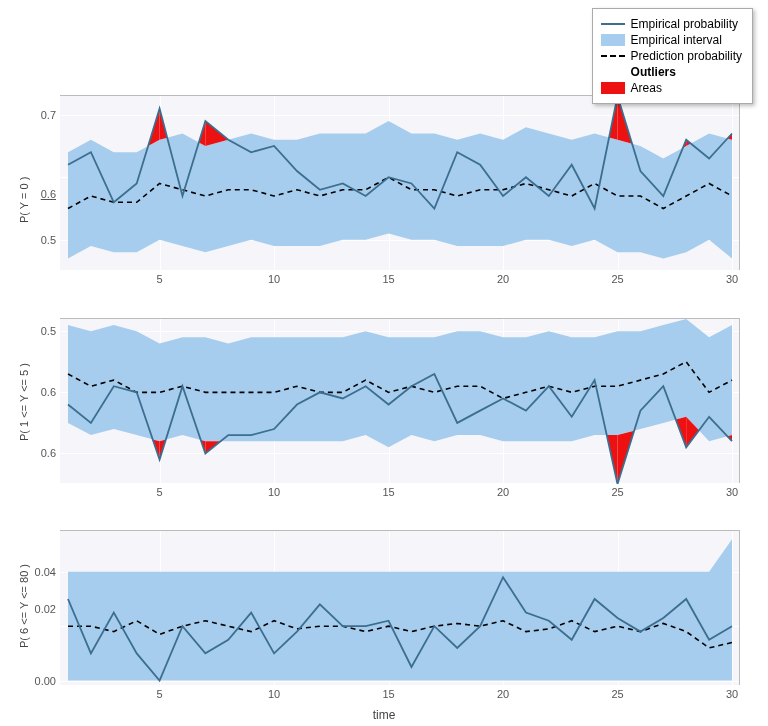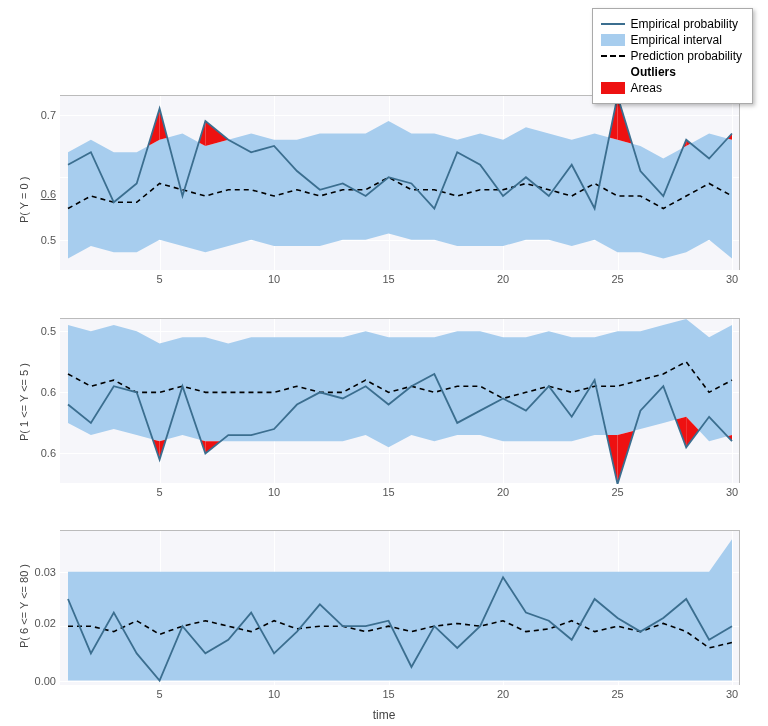--- a/index.html
+++ b/index.html
@@ -174,23 +174,23 @@
         <polygon points="667.4206896551724,117.33333333333334 672,116.11111111111111 672,122.22222222222223" fill="#e11" stroke="none"></polygon>
         <path d="M8 55 L30.896551724137932 67.22222222222224 L53.793103448275865 61.11111111111113 L76.6896551724138 73.33333333333333 L99.58620689655173 73.33333333333333 L122.48275862068967 67.22222222222224 L145.3793103448276 73.33333333333333 L168.27586206896552 73.33333333333333 L191.17241379310346 73.33333333333333 L214.0689655172414 73.33333333333333 L236.96551724137933 67.22222222222224 L259.8620689655172 73.33333333333333 L282.7586206896552 73.33333333333333 L305.6551724137931 61.11111111111113 L328.55172413793105 73.33333333333333 L351.448275862069 67.22222222222224 L374.3448275862069 73.33333333333333 L397.24137931034477 67.22222222222224 L420.1379310344828 67.22222222222224 L443.0344827586207 79.44444444444444 L465.93103448275866 73.33333333333333 L488.82758620689657 67.22222222222224 L511.7241379310345 73.33333333333333 L534.6206896551724 67.22222222222224 L557.5172413793103 67.22222222222224 L580.4137931034483 61.11111111111113 L603.3103448275862 55 L626.2068965517241 42.777777777777786 L649.1034482758621 73.33333333333333 L672 61.11111111111113 " fill="none" stroke="#000" stroke-width="1.6" stroke-dasharray="5,4"></path>
         <path d="M8 85.55555555555556 L30.896551724137932 103.88888888888891 L53.793103448275865 67.22222222222224 L76.6896551724138 73.33333333333333 L99.58620689655173 140.55555555555557 L122.48275862068967 67.22222222222224 L145.3793103448276 134.44444444444446 L168.27586206896552 116.11111111111111 L191.17241379310346 116.11111111111111 L214.0689655172414 109.99999999999999 L236.96551724137933 85.55555555555556 L259.8620689655172 73.33333333333333 L282.7586206896552 79.44444444444444 L305.6551724137931 67.22222222222224 L328.55172413793105 85.55555555555556 L351.448275862069 67.22222222222224 L374.3448275862069 55 L397.24137931034477 103.88888888888891 L420.1379310344828 91.66666666666667 L443.0344827586207 79.44444444444444 L465.93103448275866 91.66666666666667 L488.82758620689657 67.22222222222224 L511.7241379310345 97.77777777777779 L534.6206896551724 61.11111111111113 L557.5172413793103 165 L580.4137931034483 91.66666666666667 L603.3103448275862 67.22222222222224 L626.2068965517241 128.33333333333334 L649.1034482758621 97.77777777777779 L672 122.22222222222223 " fill="none" stroke="#3b6e8f" stroke-width="1.8"></path>
       </svg>
     </div>
     <div class="ylabel" style="top: 440.5px; left: 18px;">P( 1 &lt;= Y &lt;= 5 )</div>
     <div class="panel" style="top: 530px; height: 155px;">
       <div class="gridh" style="top: 149.561px;"></div>
       <div class="ytick" style="top: 149.561px;">0.00</div>
       <div class="gridh" style="top: 95.1754px;"></div>
-      <div class="ytick" style="top: 92px;">0.02</div>
+      <div class="ytick" style="top: 78px;">0.02</div>
       <div class="gridh" style="top: 40.7895px;"></div>
-      <div class="ytick" style="top: 40.7895px;">0.03</div>
+      <div class="ytick" style="top: 40.7895px;">0.04</div>
       <div class="gridv" style="left: 99.5862px;"></div>
       <div class="xtick" style="left: 99.5862px;">5</div>
       <div class="gridv" style="left: 214.069px;"></div>
       <div class="xtick" style="left: 214.069px;">10</div>
       <div class="gridv" style="left: 328.552px;"></div>
       <div class="xtick" style="left: 328.552px;">15</div>
       <div class="gridv" style="left: 443.034px;"></div>
       <div class="xtick" style="left: 443.034px;">20</div>
       <div class="gridv" style="left: 557.517px;"></div>
       <div class="xtick" style="left: 557.517px;">25</div>

